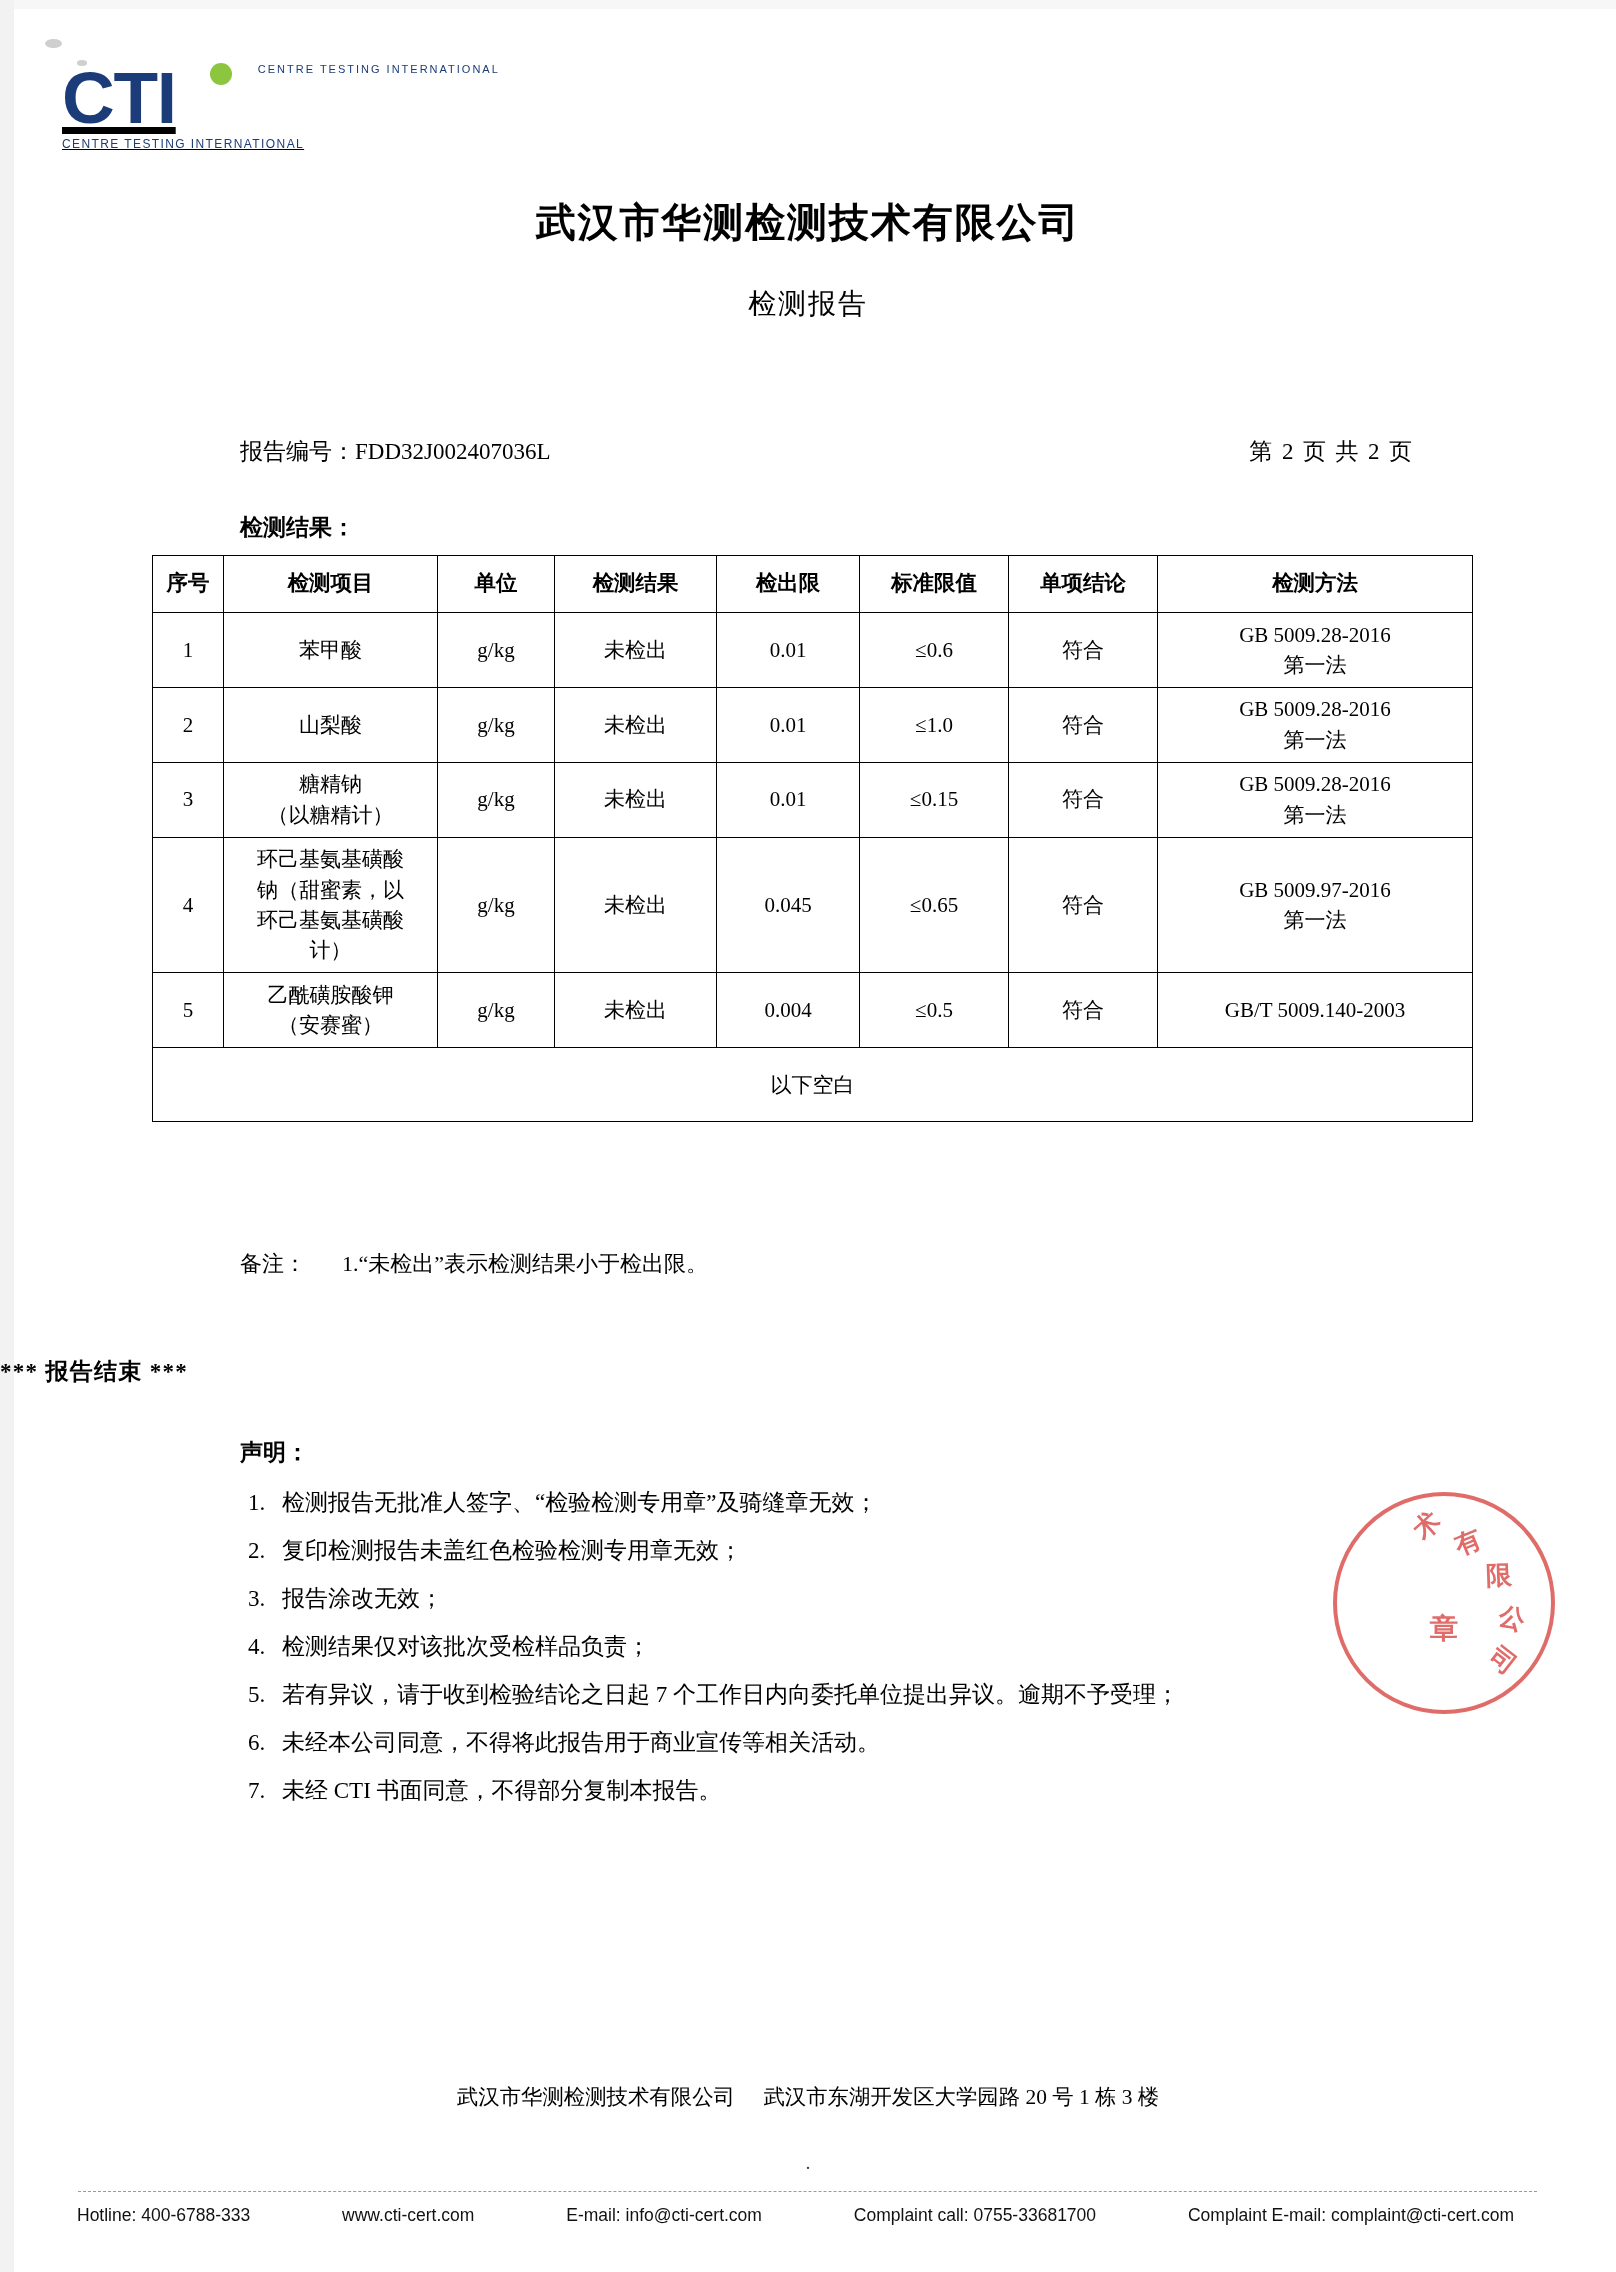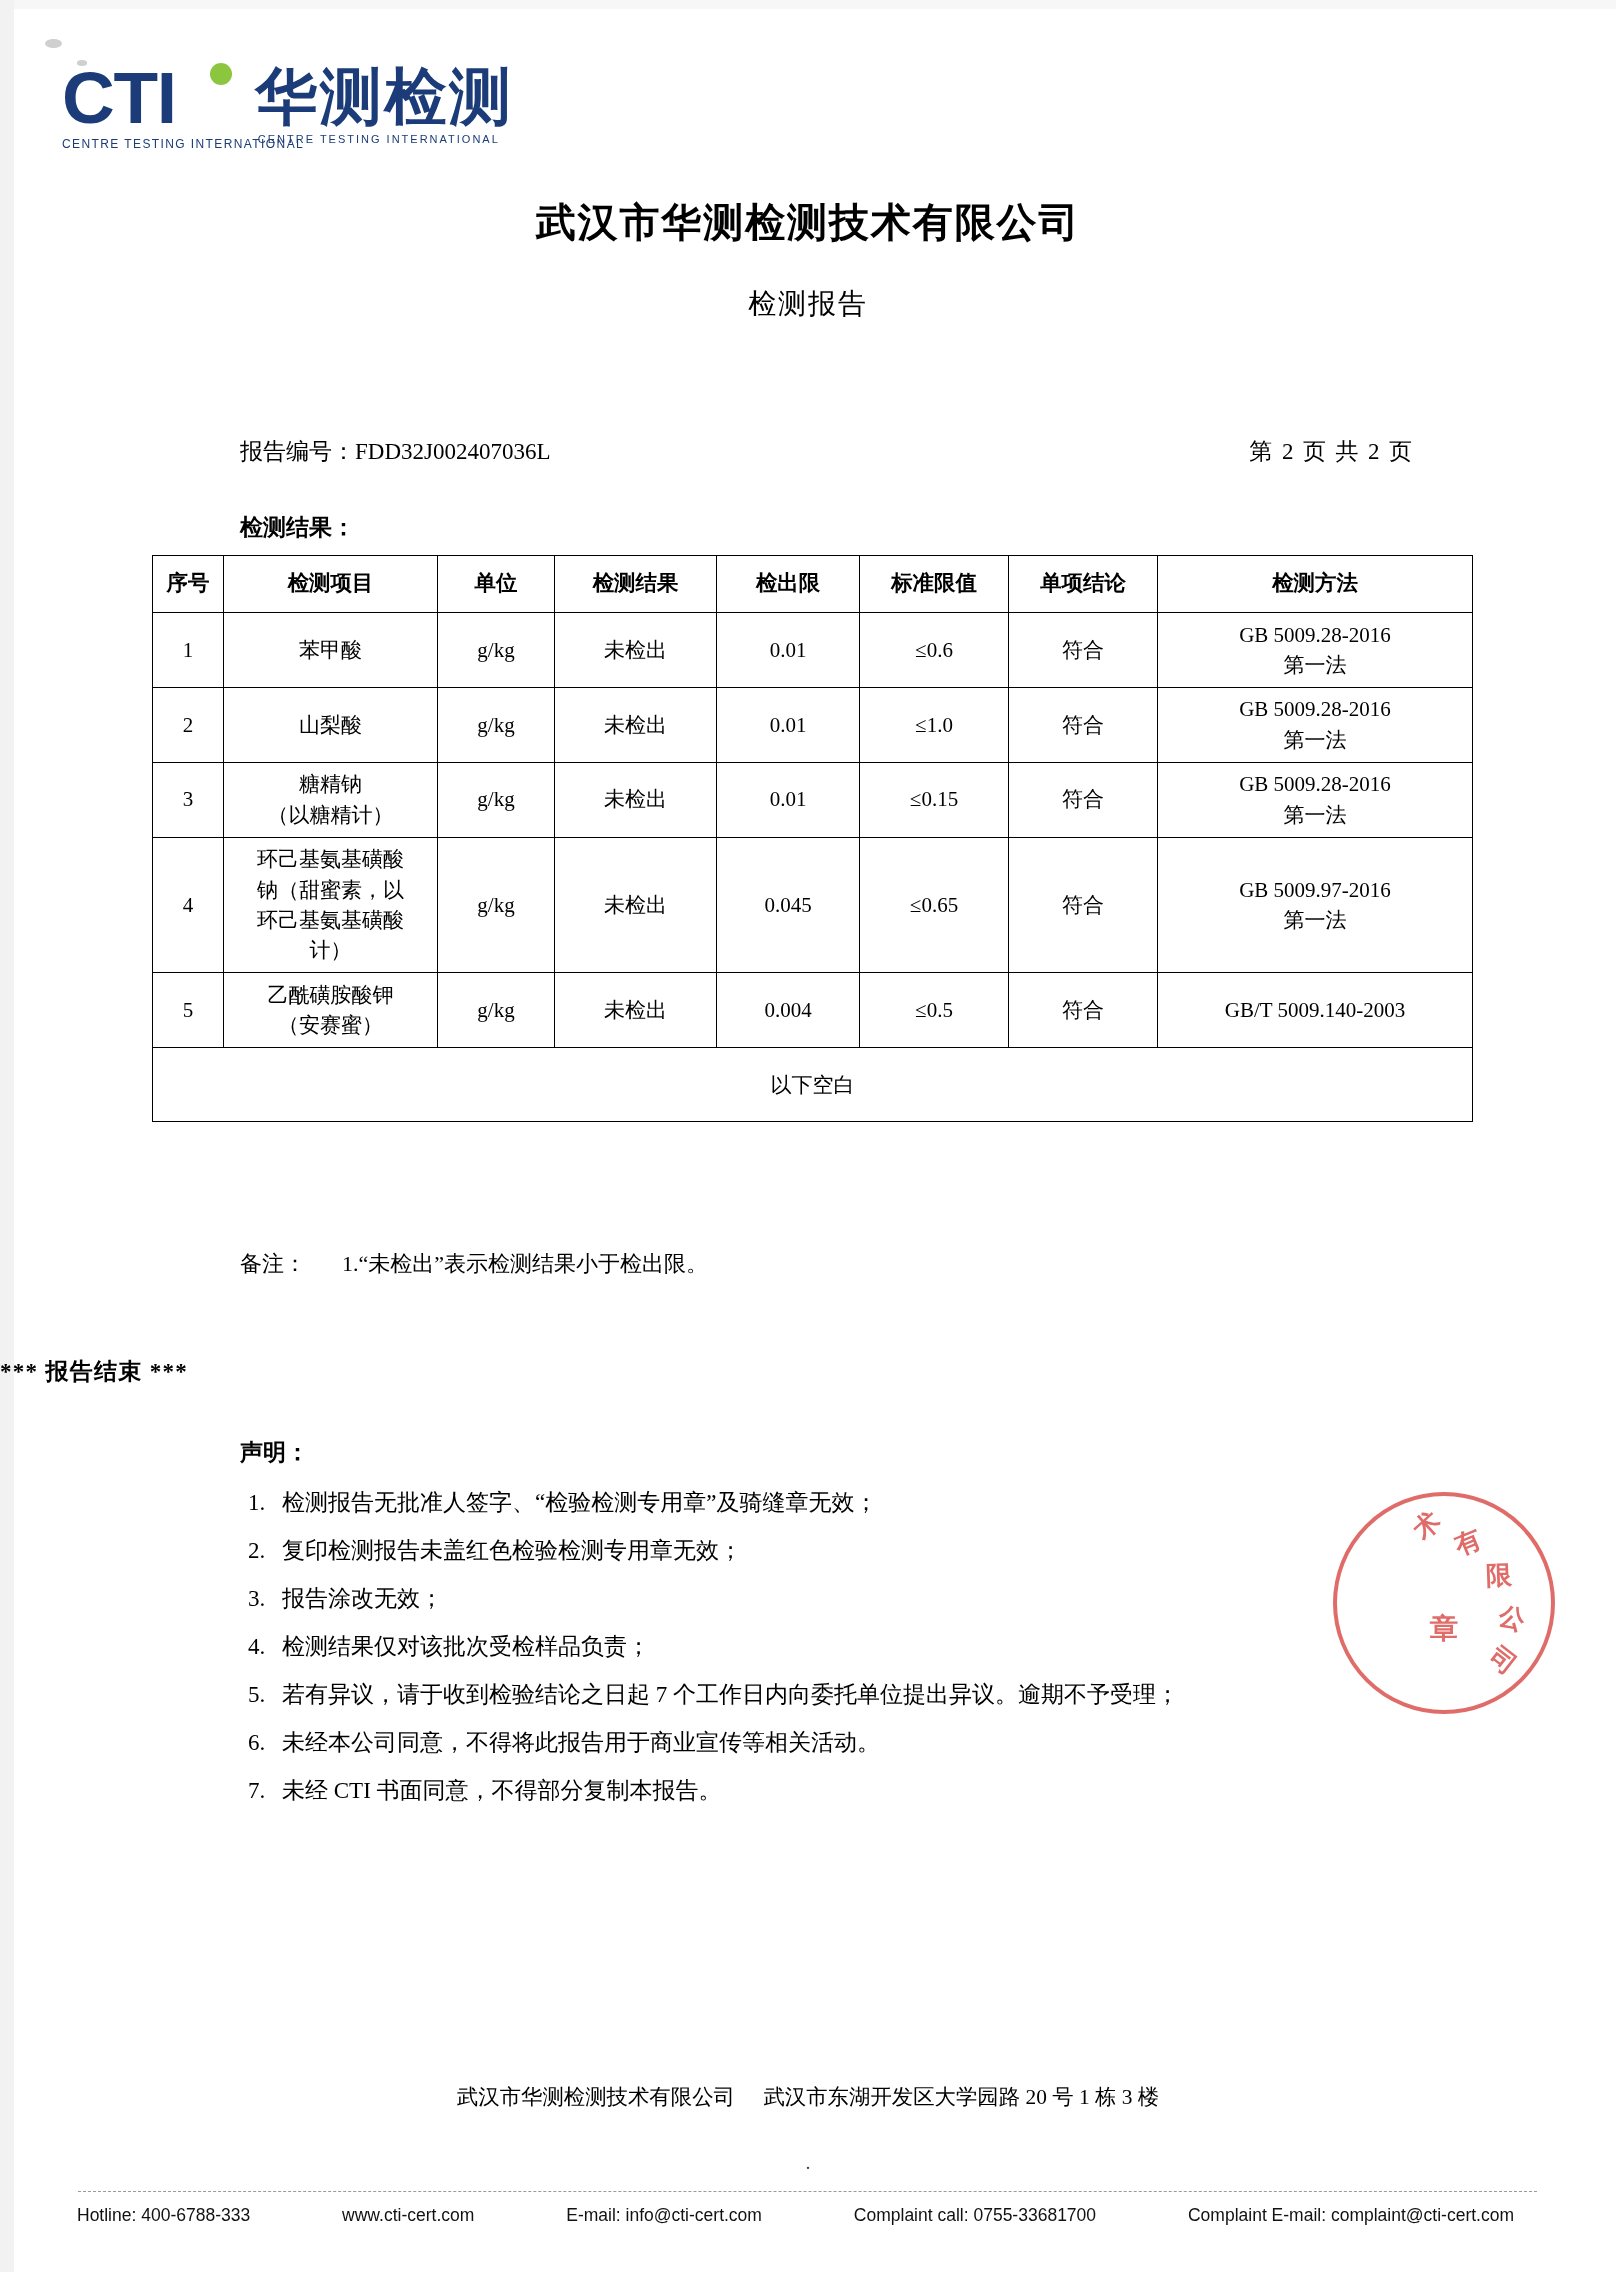--- a/index.html
+++ b/index.html
@@ -27,20 +27,21 @@
     position: absolute;
     left: 62px;
     top: 62px;
     display: flex;
     align-items: flex-start;
   }
   .cti-mark {
     position: relative;
     width: 188px;
     height: 88px;
+    text-decoration: underline;
   }
   .cti-letters {
     font-family: "Liberation Sans", sans-serif;
     font-weight: bold;
     font-size: 73px;
     letter-spacing: -1.3px;
     color: #1b3c78;
     line-height: 71px;
   }
   .cti-dot {
@@ -318,21 +319,20 @@
   <div class="speck" style="left:45px; top:39px; width:17px; height:9px;"></div>
   <div class="speck" style="left:77px; top:60px; width:10.4px; height:5.8px;"></div>
 
   <div class="logo-area">
     <div class="cti-mark">
       <div class="cti-letters">CTI</div>
       <div class="cti-dot"></div>
       <div class="cti-under">CENTRE TESTING INTERNATIONAL</div>
     </div>
     <div class="cti-cn-wrap">
-      <div class="cti-cn">华测检测</div>
     <div class="cti-cn-under">CENTRE TESTING INTERNATIONAL</div>
       </div>
   </div>
 
   <div class="title-main">武汉市华测检测技术有限公司</div>
   <div class="title-sub">检测报告</div>
 
   <div class="meta-row">
     <div class="meta-left">
       <span>报告编号：</span><span>FDD32J002407036L</span>

